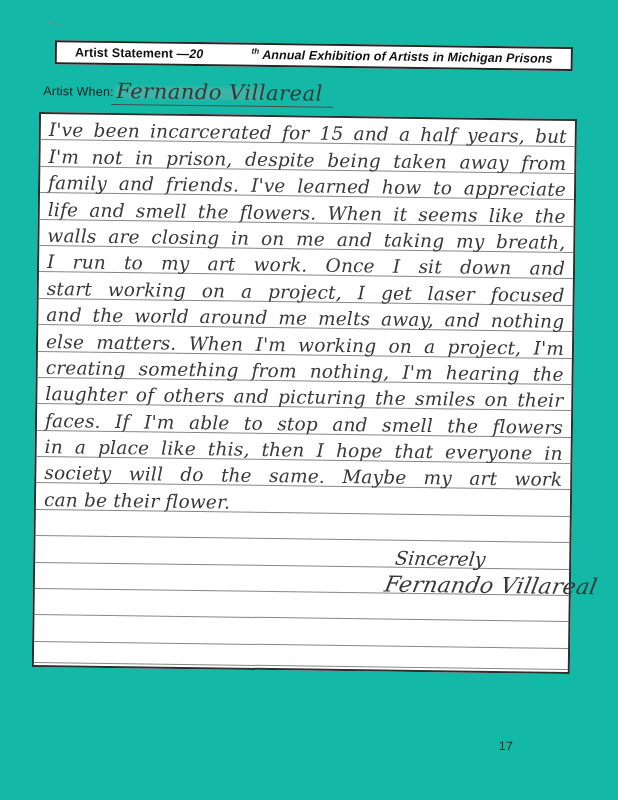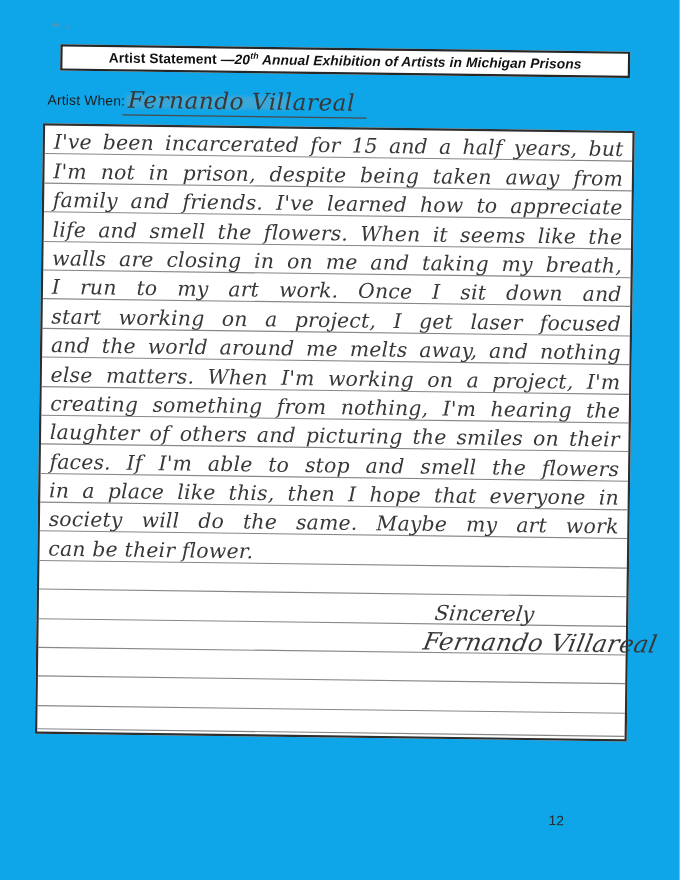--- a/index.html
+++ b/index.html
@@ -1,17 +1,17 @@
 <!DOCTYPE html>
 <html><head>
 <meta charset="utf-8">
 <style>
   html,body{margin:0;padding:0;background:#ffffff;}
   .sheet{
-    position:relative;width:618px;height:800px;background:#0ea5e9;
+    position:relative;width:618px;height:800px;background:#14b8a6;
     overflow:hidden;font-family:"Liberation Sans",sans-serif;
   }
   .content{
     position:absolute;left:0;top:0;width:618px;height:800px;
     transform:rotate(0.75deg);transform-origin:40px 40px;
   }
   
   .mark{position:absolute;background:#8a8a8a;border-radius:2px;}
   .mark.m1{left:47px;top:21px;width:7px;height:3px;opacity:.45;transform:rotate(14deg);}
   .mark.m2{left:59px;top:23px;width:4px;height:3px;opacity:.35;}
@@ -21,21 +21,21 @@
   }
   
   .header-box{
     position:absolute;left:55px;top:40px;width:514px;height:20px;
     border:2px solid #262626;background:#fff;
     display:flex;align-items:center;justify-content:center;
     font-size:12.5px;font-weight:bold;color:#111;white-space:nowrap;
     letter-spacing:.1px;
   }
   .header-box i{font-style:italic;}
-  .header-box sup{font-size:8px;vertical-align:super;line-height:0;}
+  .header-box sup{font-size:8px;vertical-align:super;line-height:0;padding-left:48px;}
   
   .name-label{
     position:absolute;left:44px;top:84px;font-size:12.5px;color:#1d1d1d;
     letter-spacing:.2px;
   }
   .name-underline{
     position:absolute;left:112px;top:79px;width:222px;height:24px;
     border-bottom:1.6px solid #4a4a4a;
   }
   .hw{font-family:"DejaVu Serif",serif;font-style:italic;color:#383838;}
@@ -140,16 +140,16 @@
           <span class="salutation hw">Sincerely</span>
         </div>
       <div class="row">
           <span class="signature hw">Fernando Villareal</span>
         </div>
       <div class="row"></div>
       <div class="row"></div>
       <div class="row last"></div>
     </div>
 
-    <div class="page-number">12</div>
+    <div class="page-number">17</div>
 
   </div>
 </div>
 
 </body></html>

